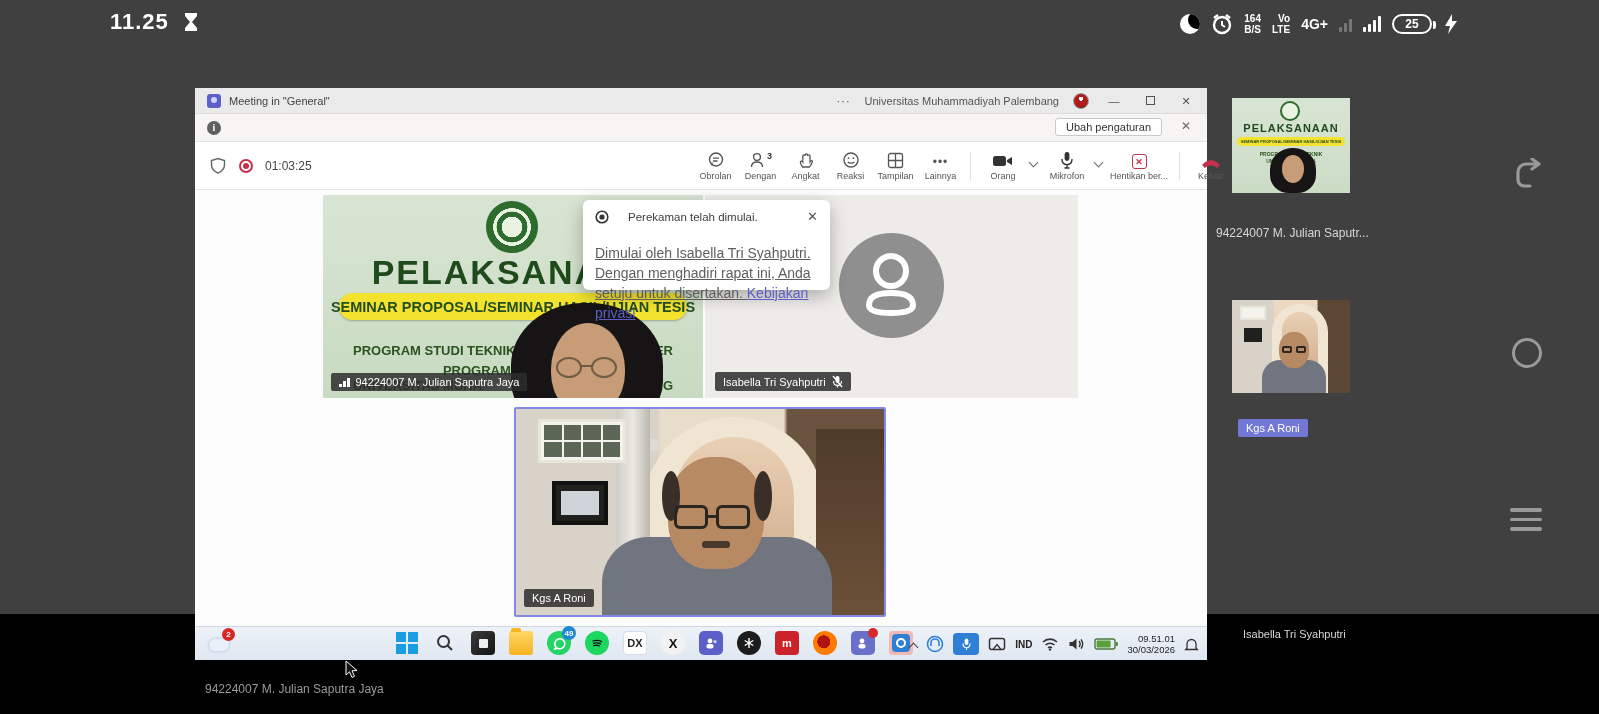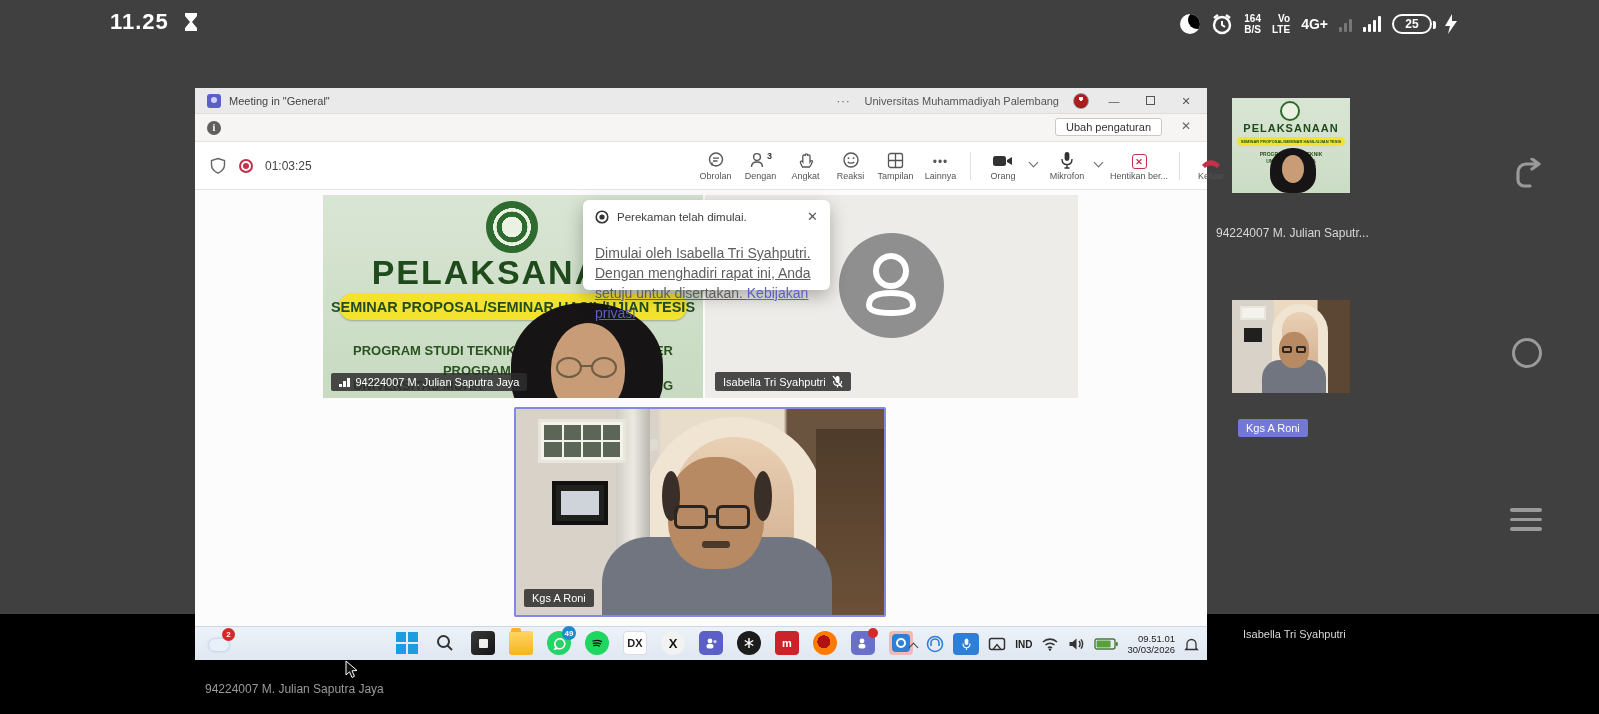--- a/index.html
+++ b/index.html
@@ -90,21 +90,21 @@
   .bars-ic { display:flex; align-items:flex-end; gap:1.5px; height:9px; }
   .bars-ic i { width:2.5px; background:#fff; display:block; }
 
   
   #isatile { left:510px; top:5px; width:373px; height:203px; background:#edece8; overflow:hidden; }
   .big-avatar { left:134px; top:38px; width:105px; height:105px; border-radius:50%; background:#8f8f8f; }
 
   
   #recpopup { left:388px; top:10px; width:247px; height:90px; background:#fff; border-radius:6px;
     box-shadow:0 6px 18px rgba(0,0,0,.28); z-index:40; padding:10px 12px; }
-  .pop-head { display:flex; align-items:center; gap:8px; font-size:11.5px; color:#3d3d3d; }
+  .pop-head { display:flex; align-items:center; gap:19px; font-size:11.5px; color:#3d3d3d; }
   .pop-x { position:absolute; right:12px; top:9px; color:#555; font-size:13px; }
   .pop-body { margin-top:20px; font-size:14px; color:#5d5d5d; line-height:1.42;text-decoration:underline; }
   .pop-link { color:#5b5fc7; text-decoration:underline; }
 
   
   #ronitile { left:319px; top:217px; width:372px; height:210px; border:2px solid #8289e4; border-radius:2px;
     background:#d7d0c5; overflow:hidden; z-index:10; }
   .r-wall { left:0; top:0; width:372px; height:210px; background:linear-gradient(90deg,#d8d2c8 0 38%,#e8dccb 39% 72%,#6b543f 73% 100%); }
   .r-arch { left:128px; top:8px; width:180px; height:202px; background:#f0e4d2; border-radius:90px 90px 0 0; }
   .r-hall { left:158px; top:28px; width:120px; height:182px; background:linear-gradient(180deg,#e9d0b4,#caa383); border-radius:60px 60px 0 0; }

